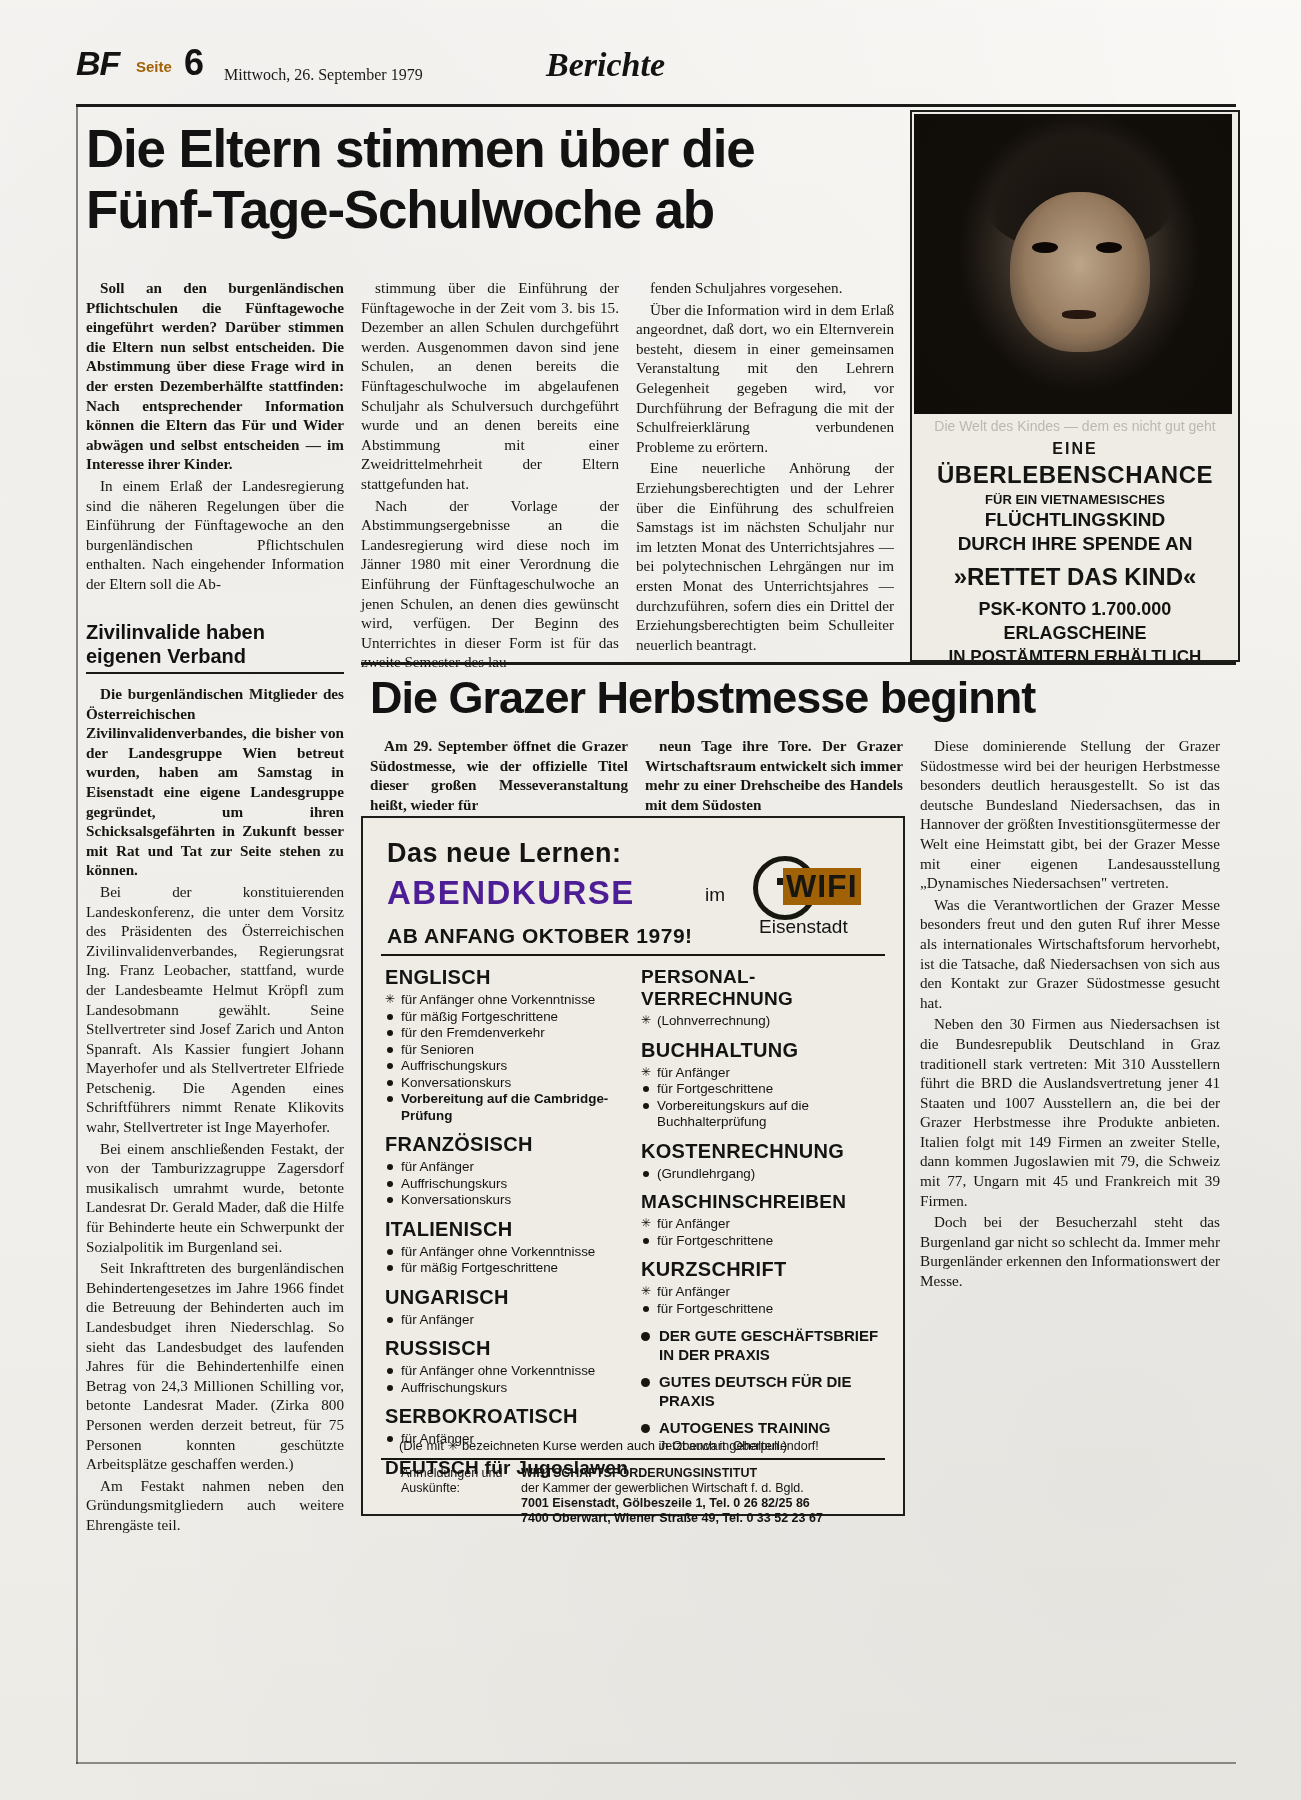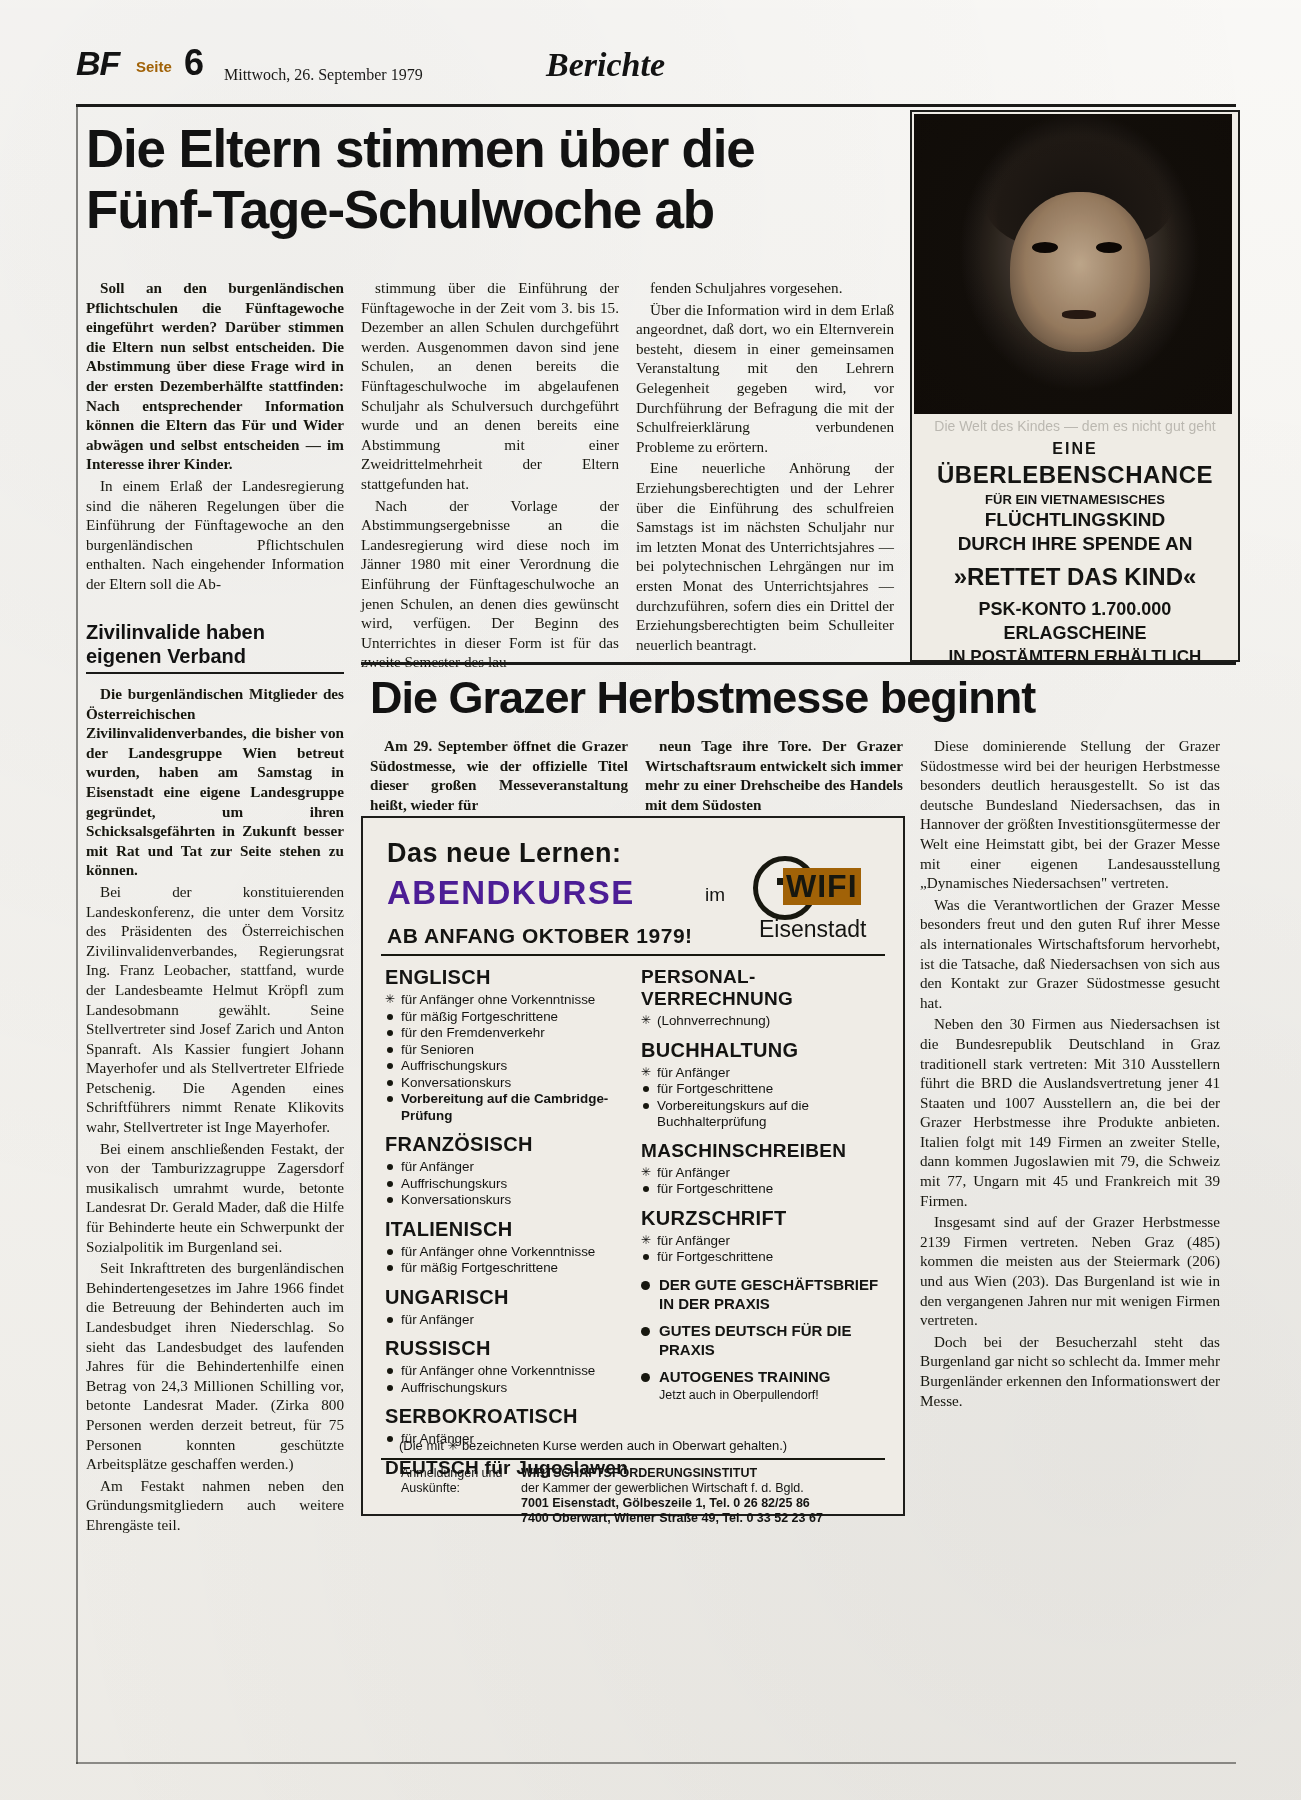--- a/index.html
+++ b/index.html
@@ -243,21 +243,21 @@
   }
   .wifi-logo .word {
     position:absolute; left: 30px; top: 12px;
     font-family: "Liberation Sans", sans-serif;
     font-weight: bold; font-size: 32px; letter-spacing: 1px; color:#17170f;
     background: #a16207; padding: 0 3px;
   }
   .wifi-city {
     position:absolute; left: 396px; top: 98px;
     font-family: "Liberation Sans", sans-serif;
-    font-size: 23px; color:#141412;
+    font-size: 19px; color:#141412;
   }
   .wifi-t3 {
     position:absolute; left: 24px; top: 106px;
     font-family: "Liberation Sans", sans-serif;
     font-weight: bold; font-size: 21px; letter-spacing: .5px; color:#141412;
   }
   .wifi-rule {
     position:absolute; left: 18px; top: 136px; width: 504px; height: 2px; background:#17170f;
   }
   .wifi-col {
@@ -406,21 +406,20 @@
   <div class="col" id="graz-c1">
     <p class="bold">Am 29. September öffnet die Grazer Südostmesse, wie der offizielle Titel dieser großen Messeveranstaltung heißt, wieder für</p>
   </div>
   <div class="col" id="graz-c2">
     <p class="bold">neun Tage ihre Tore. Der Grazer Wirtschaftsraum entwickelt sich immer mehr zu einer Drehscheibe des Handels mit dem Südosten</p>
   </div>
   <div class="col" id="graz-c3">
     <p>Diese dominierende Stellung der Grazer Südostmesse wird bei der heurigen Herbstmesse besonders deutlich herausgestellt. So ist das deutsche Bundesland Niedersachsen, das in Hannover der größten Investitionsgütermesse der Welt eine Heimstatt gibt, bei der Grazer Messe mit einer eigenen Landesausstellung „Dynamisches Niedersachsen" vertreten.</p>
     <p>Was die Verantwortlichen der Grazer Messe besonders freut und den guten Ruf ihrer Messe als internationales Wirtschaftsforum hervorhebt, ist die Tatsache, daß Niedersachsen von sich aus den Kontakt zur Grazer Südostmesse gesucht hat.</p>
     <p>Neben den 30 Firmen aus Niedersachsen ist die Bundesrepublik Deutschland in Graz traditionell stark vertreten: Mit 310 Ausstellern führt die BRD die Auslandsvertretung jener 41 Staaten und 1007 Ausstellern an, die bei der Grazer Herbstmesse ihre Produkte anbieten. Italien folgt mit 149 Firmen an zweiter Stelle, dann kommen Jugoslawien mit 79, die Schweiz mit 77, Ungarn mit 45 und Frankreich mit 39 Firmen.</p>
-    <p>Insgesamt sind auf der Grazer Herbstmesse 2139 Firmen vertreten. Neben Graz (485) kommen die meisten aus der Steiermark (206) und aus Wien (203). Das Burgenland ist wie in den vergangenen Jahren nur mit wenigen Firmen vertreten.</p>
     <p>Doch bei der Besucherzahl steht das Burgenland gar nicht so schlecht da. Immer mehr Burgenländer erkennen den Informationswert der Messe.</p>
   </div>
 
   <div class="ghost3">Niemals ist mehr</div>
 
   <div class="ad-box" id="wifi-ad">
     <div class="wifi-t1">Das neue Lernen:</div>
     <div class="wifi-t2">ABENDKURSE</div>
     <div class="wifi-im">im</div>
     <div class="wifi-logo">
@@ -492,20 +491,26 @@
         </div>
         <div class="wifi-grp">
           <div class="gt">BUCHHALTUNG</div>
           <ul>
             <li><span class="ast">✳</span>für Anfänger</li>
             <li><span class="bul"></span>für Fortgeschrittene</li>
             <li><span class="bul"></span>Vorbereitungskurs auf die Buchhalterprüfung</li>
           </ul>
         </div>
         <div class="wifi-grp">
+          <div class="gt">KOSTENRECHNUNG</div>
+          <ul>
+            <li><span class="bul"></span>(Grundlehrgang)</li>
+          </ul>
+        </div>
+        <div class="wifi-grp">
           <div class="gt small">MASCHINSCHREIBEN</div>
           <ul>
             <li><span class="ast">✳</span>für Anfänger</li>
             <li><span class="bul"></span>für Fortgeschrittene</li>
           </ul>
         </div>
         <div class="wifi-grp">
           <div class="gt">KURZSCHRIFT</div>
           <ul>
             <li><span class="ast">✳</span>für Anfänger</li>

